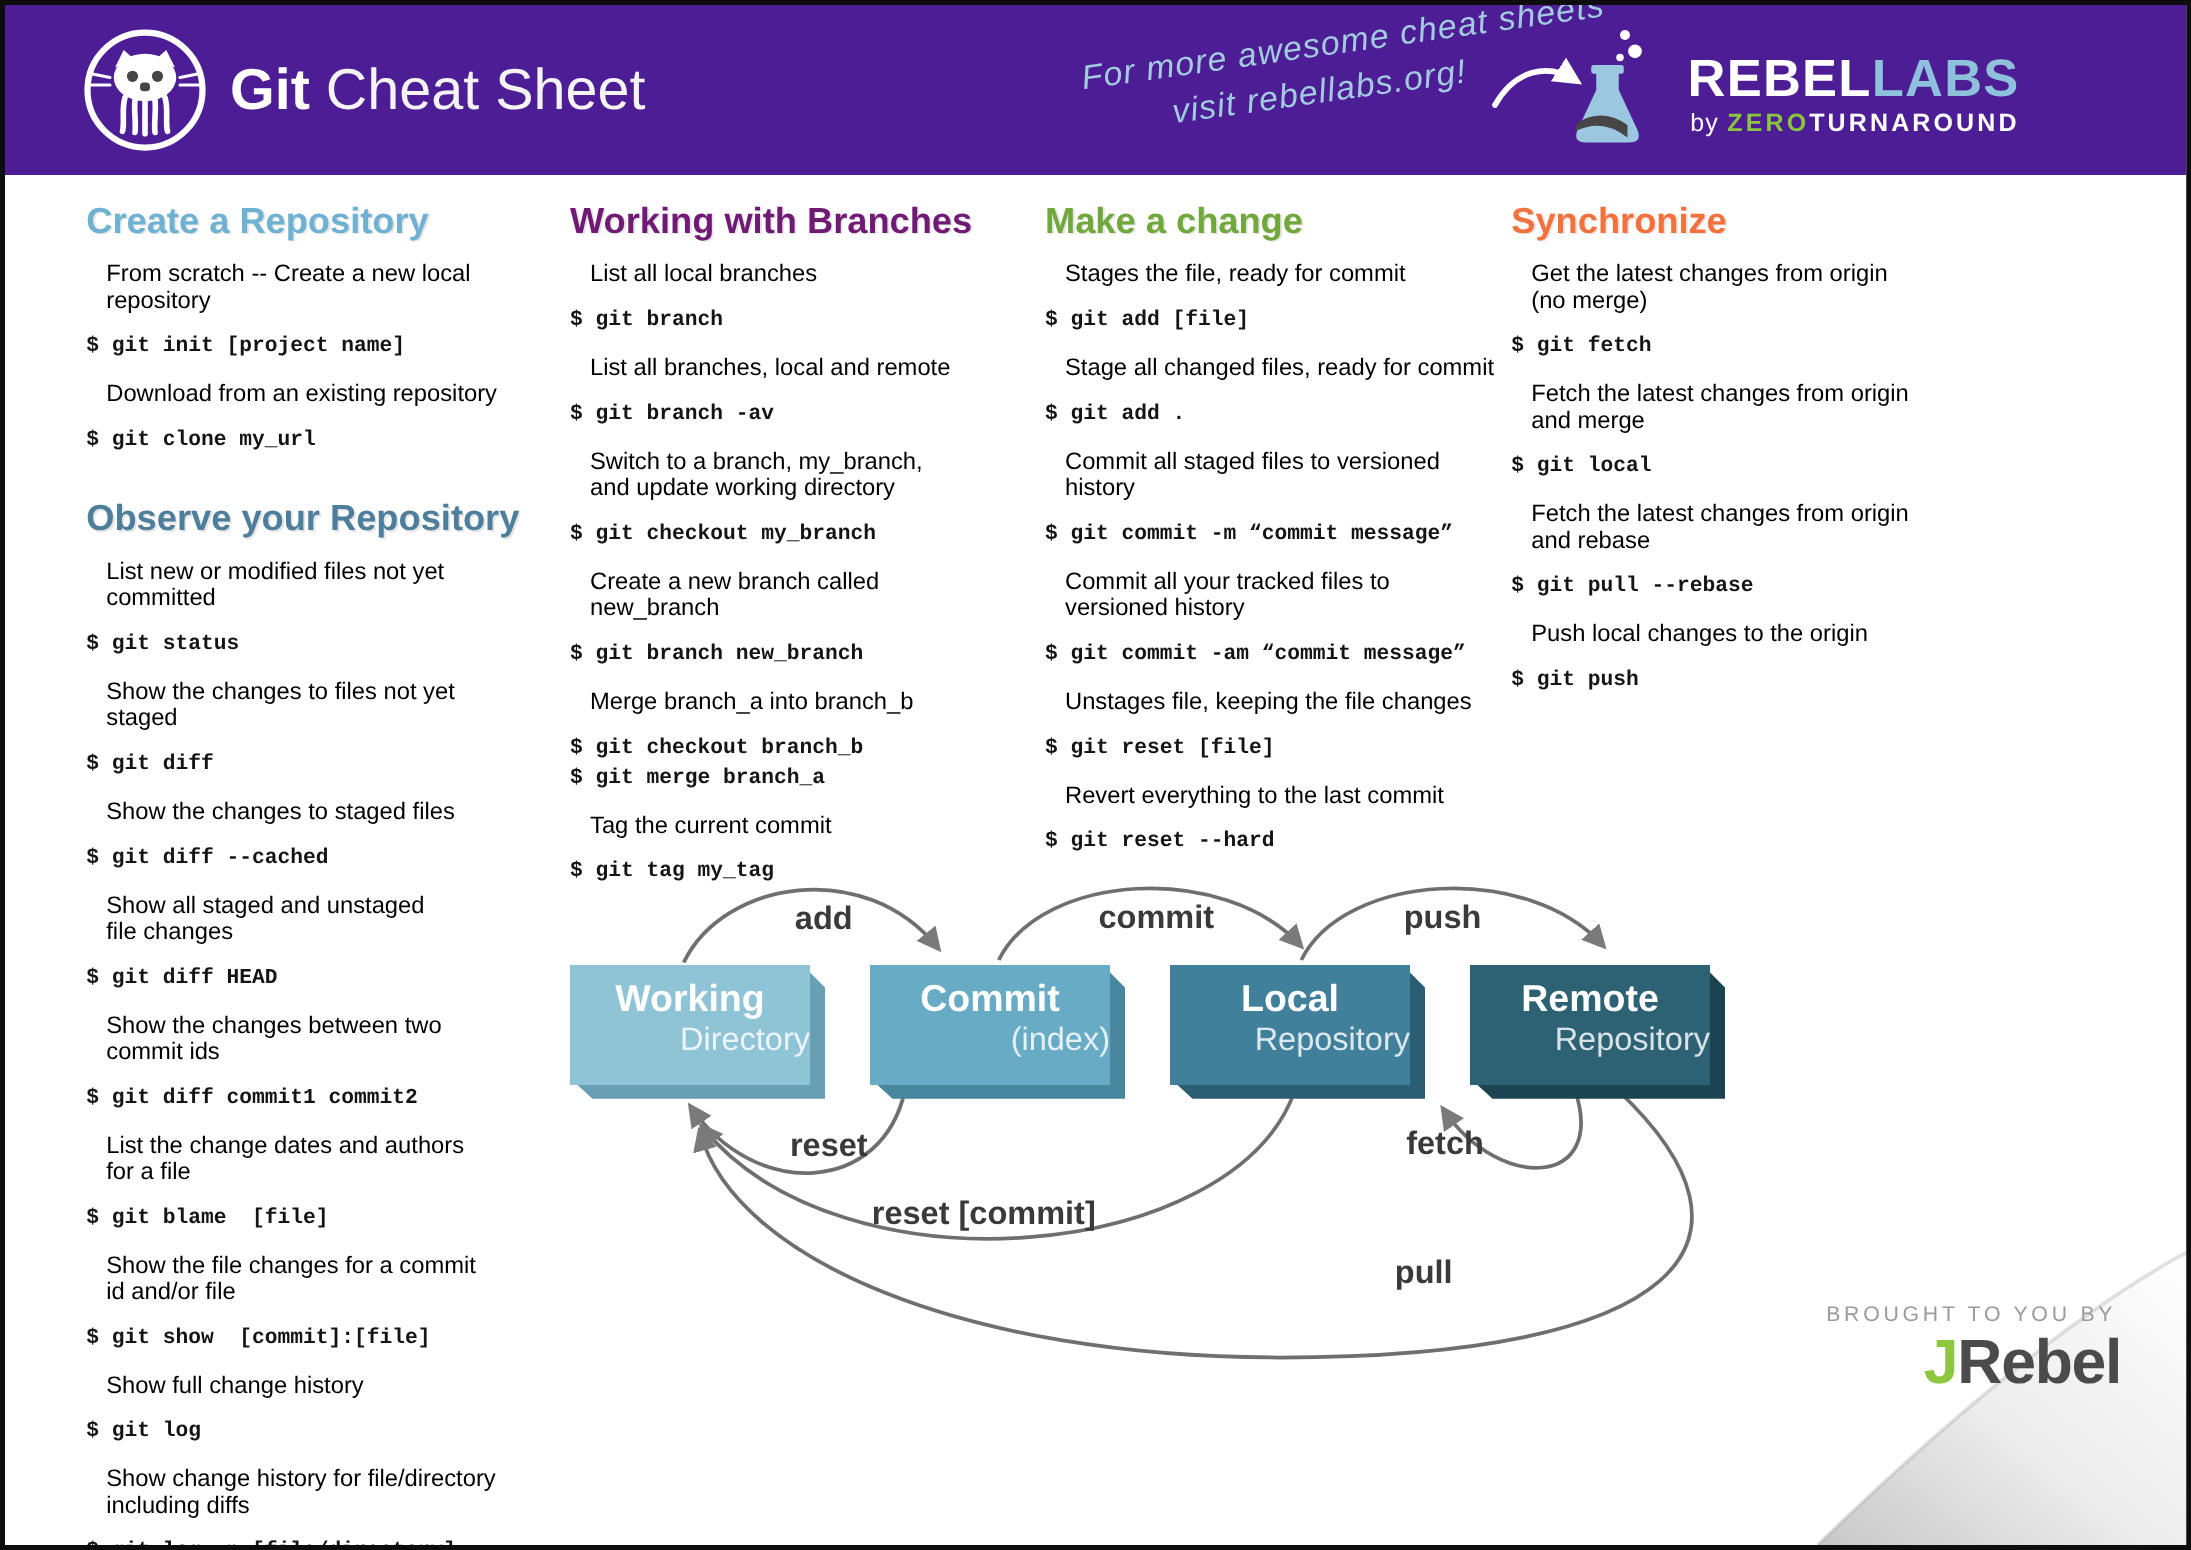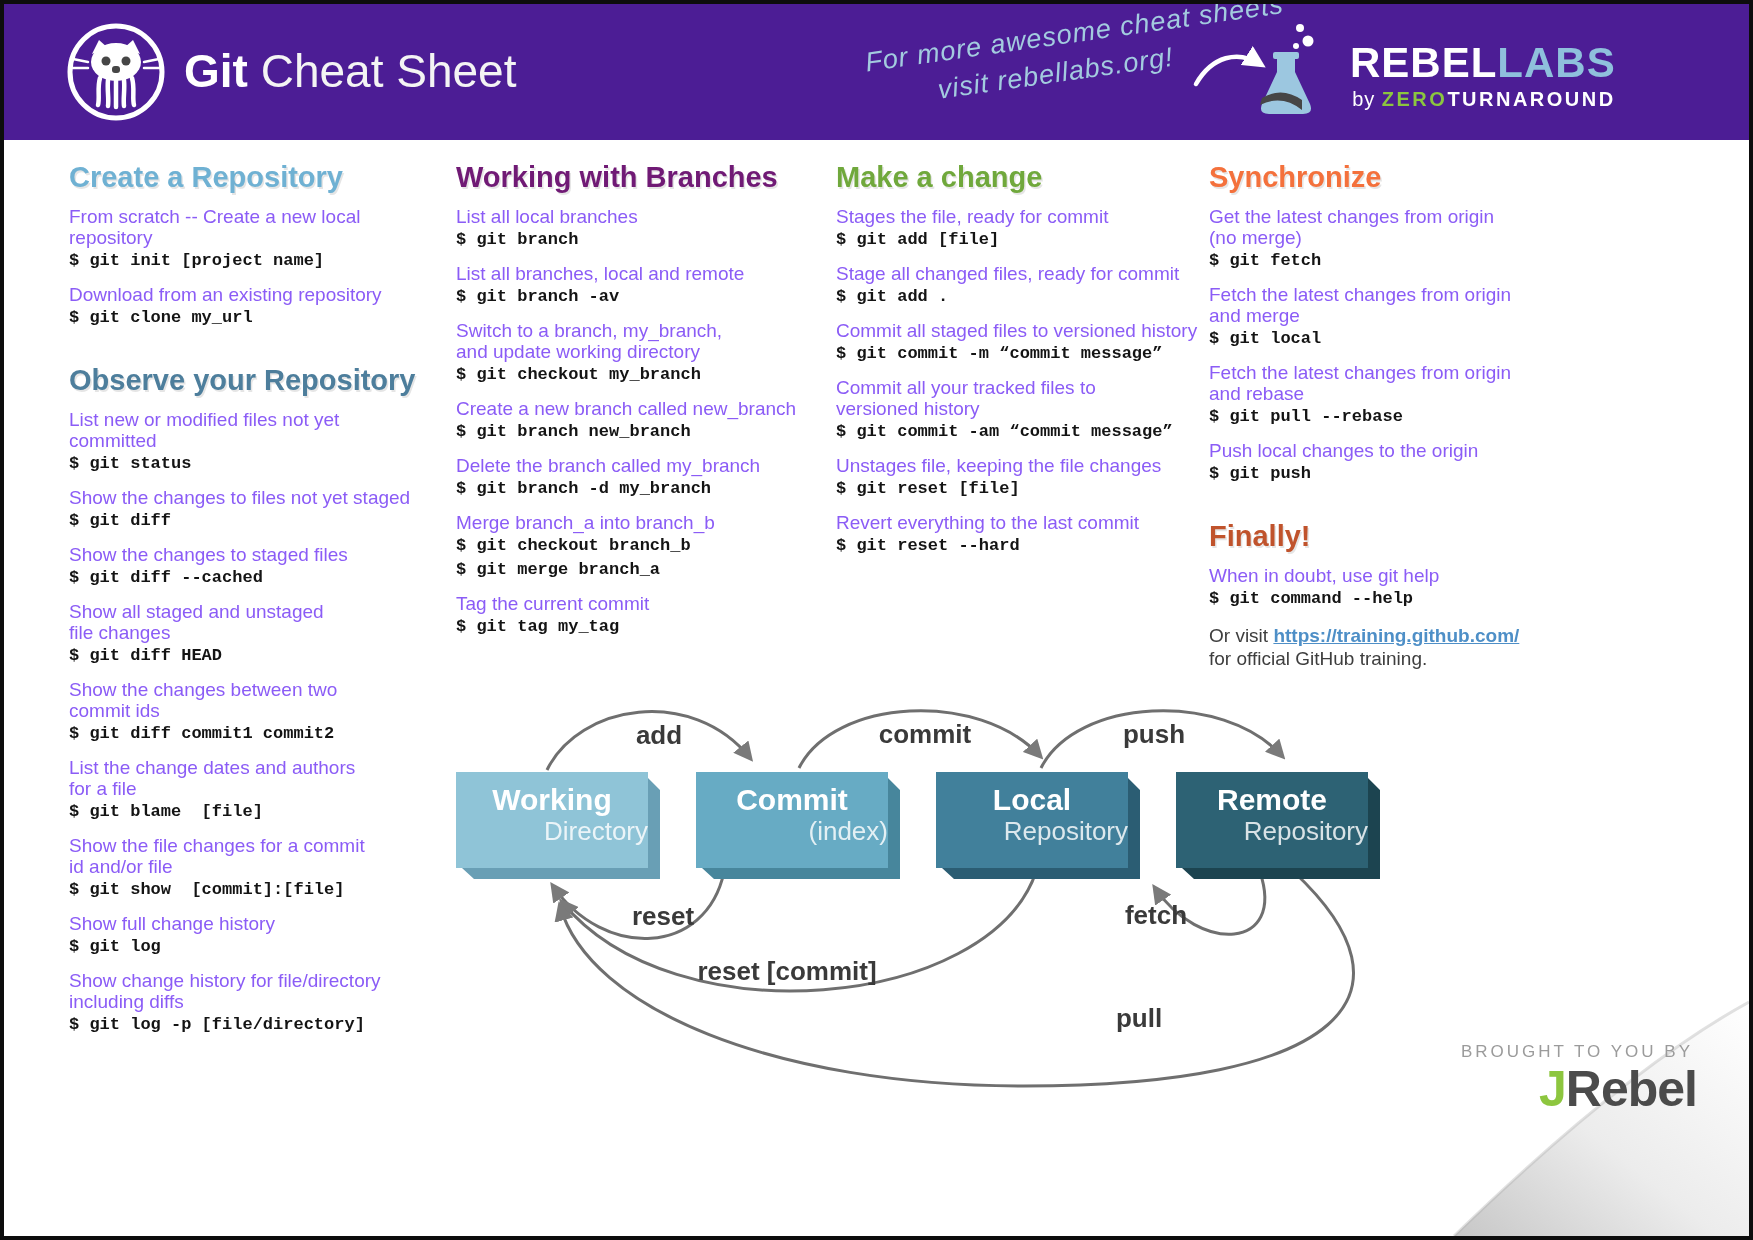--- a/index.html
+++ b/index.html
@@ -34,21 +34,21 @@
   #col2{left:452px;width:372px;}
   #col3{left:832px;width:376px;}
   #col4{left:1205px;width:344px;}
   h2{font-size:29px;line-height:31px;margin:0 0 13px 0;white-space:nowrap;
      text-shadow:1.5px 1.5px 0 rgba(70,70,70,0.14);}
   .h-create{color:#6fb1d3;} .h-observe{color:#4d7e9c;}
   .h-branches{color:#701a75;} .h-change{color:#70a83c;}
   .h-sync{color:#f4713c;} .h-finally{color:#c0532c;}
   .section + .section{margin-top:36px;}
   .entry{margin-bottom:12px;}
-  .entry p{margin:0;font-size:19px;line-height:21px;white-space:pre-line;color:#8b5cf6;}
+  .entry p{margin:16px;font-size:19px;line-height:21px;white-space:pre-line;color:#000000;}
   .entry code{display:block;margin-top:2px;font-family:"Liberation Mono","DejaVu Sans Mono",monospace;
       font-weight:bold;font-size:17px;line-height:22px;color:#141414;white-space:pre;}
   .linkline{font-size:19px;line-height:23px;margin-top:14px;}
   .linkline a{color:#4e8fc7;font-weight:bold;text-decoration:underline;}
   .linkline .suffix{display:block;}
   
   #diagram-svg{position:absolute;left:0;top:0;z-index:1;}
   .box-label{position:absolute;width:192px;text-align:center;z-index:2;color:#fff;pointer-events:none;}
   .box-label .t1{font-size:30px;font-weight:bold;line-height:32px;}
   .box-label .t2{font-size:26px;font-weight:normal;line-height:30px;color:rgba(255,255,255,0.82);text-align:right;}
@@ -192,24 +192,20 @@
       <div class="entry">
         <p>Switch to a branch, my_branch,
 and update working directory</p>
         <code>$ git checkout my_branch</code>
       </div>
       <div class="entry">
         <p>Create a new branch called new_branch</p>
         <code>$ git branch new_branch</code>
       </div>
       <div class="entry">
-        <p>Delete the branch called my_branch</p>
-        <code>$ git branch -d my_branch</code>
-      </div>
-      <div class="entry">
         <p>Merge branch_a into branch_b</p>
         <code>$ git checkout branch_b</code>
         <code>$ git merge branch_a</code>
       </div>
       <div class="entry">
         <p>Tag the current commit</p>
         <code>$ git tag my_tag</code>
       </div>
     </div>
   </div>
@@ -260,28 +256,20 @@
       </div>
       <div class="entry">
         <p>Fetch the latest changes from origin
 and rebase</p>
         <code>$ git pull --rebase</code>
       </div>
       <div class="entry">
         <p>Push local changes to the origin</p>
         <code>$ git push</code>
       </div>
-    </div>
-    <div class="section">
-      <h2 class="h-finally">Finally!</h2>
-      <div class="entry">
-        <p>When in doubt, use git help</p>
-        <code>$ git command --help</code>
-      </div>
-      <p class="linkline"><span>Or visit </span><a href="#">https://training.github.com/</a><span class="suffix">for official GitHub training.</span></p>
     </div>
   </div>
 
   <svg id="diagram-svg" width="1753" height="1240" viewBox="0 0 1753 1240">
     <defs>
       <marker id="ah" viewBox="0 0 10 10" refX="7.5" refY="5" markerWidth="6.5" markerHeight="6.5" orient="auto">
         <path d="M0,0 L10,5 L0,10 z" fill="#7a7a7a"></path>
       </marker>
     </defs>
 

